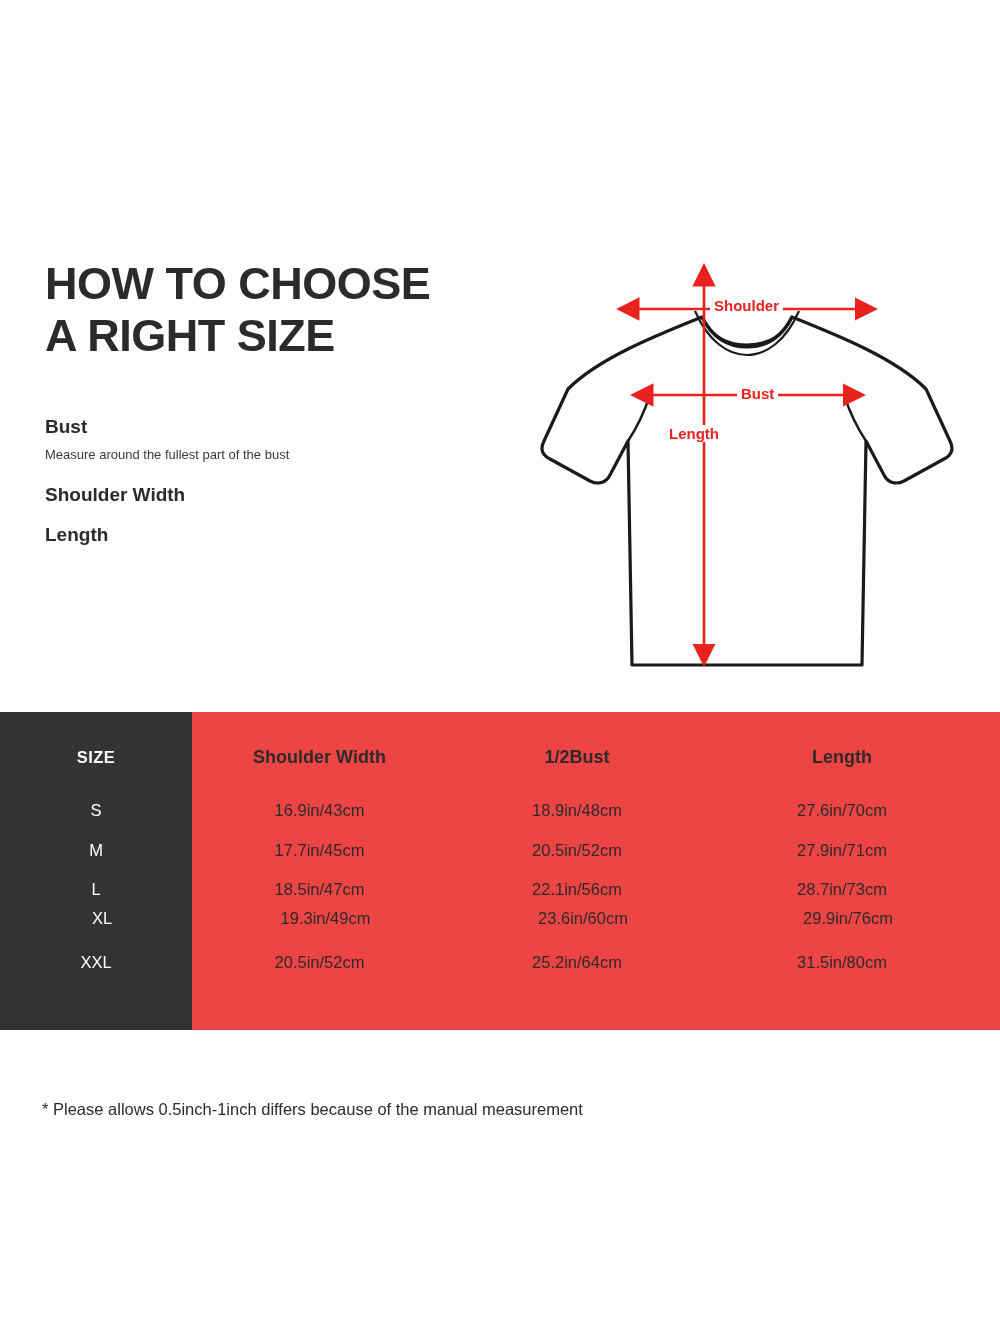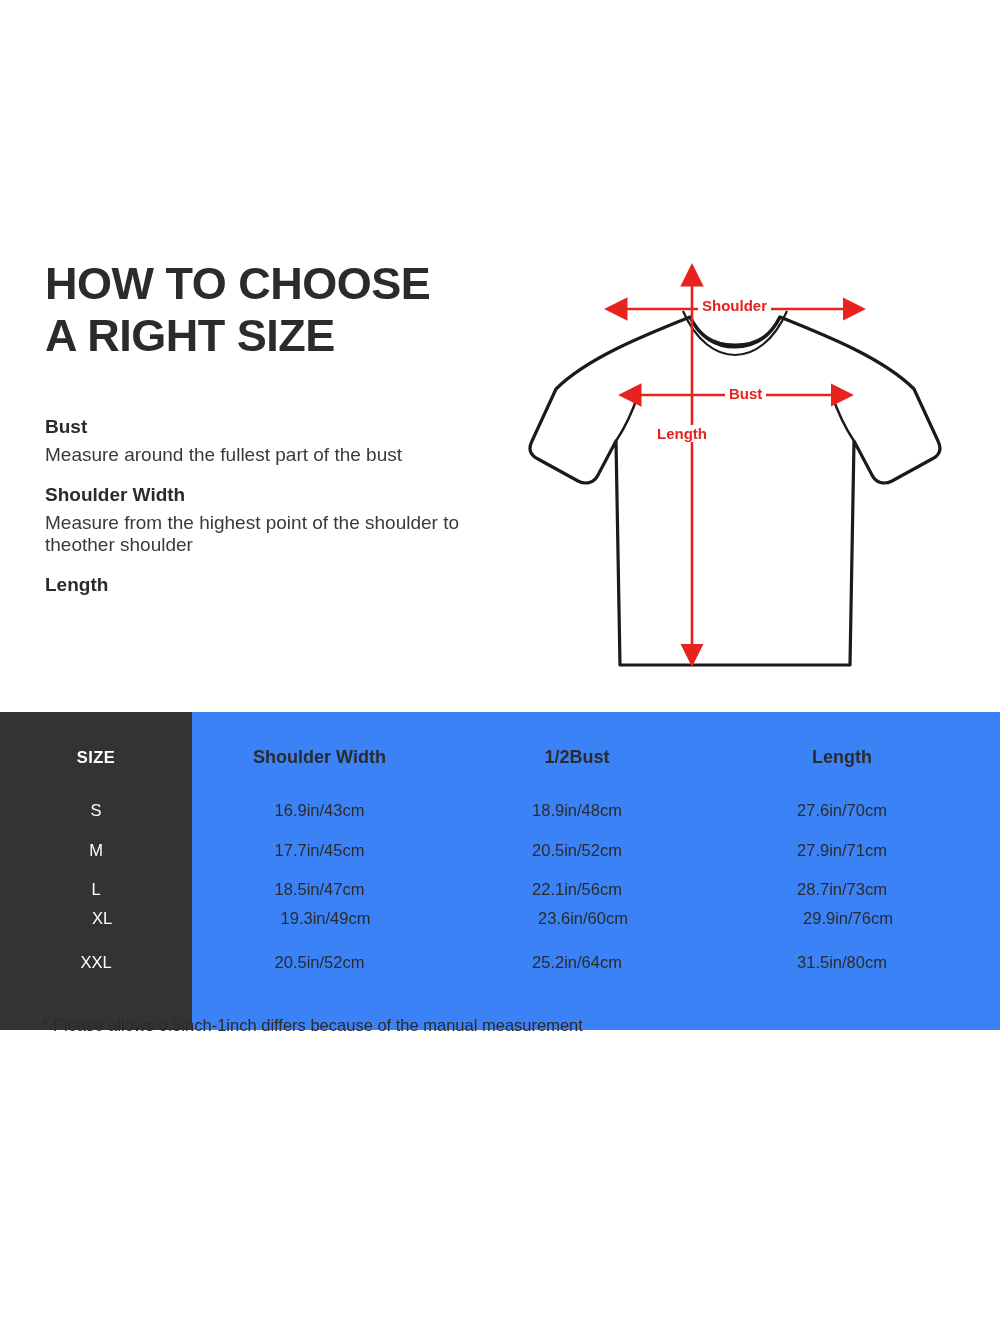--- a/index.html
+++ b/index.html
@@ -53,30 +53,30 @@
   .def-term {
     font-size: 19px;
     font-weight: bold;
     color: #2b2b2b;
     margin-top: 18px;
     margin-bottom: 6px;
     line-height: 22px;
   }
   .def-term.first { margin-top: 0; }
   .def-desc {
-    font-size: 19px;
+    font-size: 13px;
     line-height: 22px;
     color: #3a3a3a;
     font-weight: normal;
   }
 
   
   .shirt-wrap {
     position: absolute;
-    left: 520px;
+    left: 532px;
     top: 245px;
     width: 460px;
     height: 440px;
   }
   .shirt-wrap svg { display: block; }
 
   .dim-label {
     position: absolute;
     font-size: 15px;
     font-weight: bold;
@@ -89,21 +89,21 @@
   .dim-bust     { left: 205px; top: 140px; }
   .dim-length   { left: 133px; top: 180px; }
 
   
   .table {
     position: absolute;
     left: 0;
     top: 712px;
     width: 1000px;
     height: 318px;
-    background: #3b82f6;
+    background: #ef4444;
   }
   .table-sidebar {
     position: absolute;
     left: 0; top: 0;
     width: 192px;
     height: 318px;
     background: #333333;
   }
   .trow {
     position: absolute;
@@ -125,21 +125,21 @@
   .trow.header .tcell {
     font-weight: bold;
     font-size: 18px;
   }
   .trow.header .c-size { font-size: 16.5px; letter-spacing: 0.5px; }
 
   
   .note {
     position: absolute;
     left: 42px;
-    top: 1016px;
+    top: 1100px;
     font-size: 16.5px;
     color: #2b2b2b;
   }
 </style>
 </head>
 <body>
 
 <div class="page">
 
   <div class="top">
@@ -147,21 +147,20 @@
     <div class="headline">
       <div>HOW TO CHOOSE</div>
       <div>A RIGHT SIZE</div>
     </div>
 
     <div class="defs">
       <div class="def-term first">Bust</div>
       <div class="def-desc">Measure around the fullest part of the bust</div>
 
       <div class="def-term">Shoulder Width</div>
-      <div class="def-desc">Measure from the highest point of the shoulder to theother shoulder</div>
 
       <div class="def-term">Length</div>
     </div>
 
     <div class="shirt-wrap">
       <svg width="460" height="440" viewBox="0 0 460 440">
 
         <path d="M170 72
                  C 150 80, 120 92, 96 104
                  C 70 117, 48 132, 36 144

